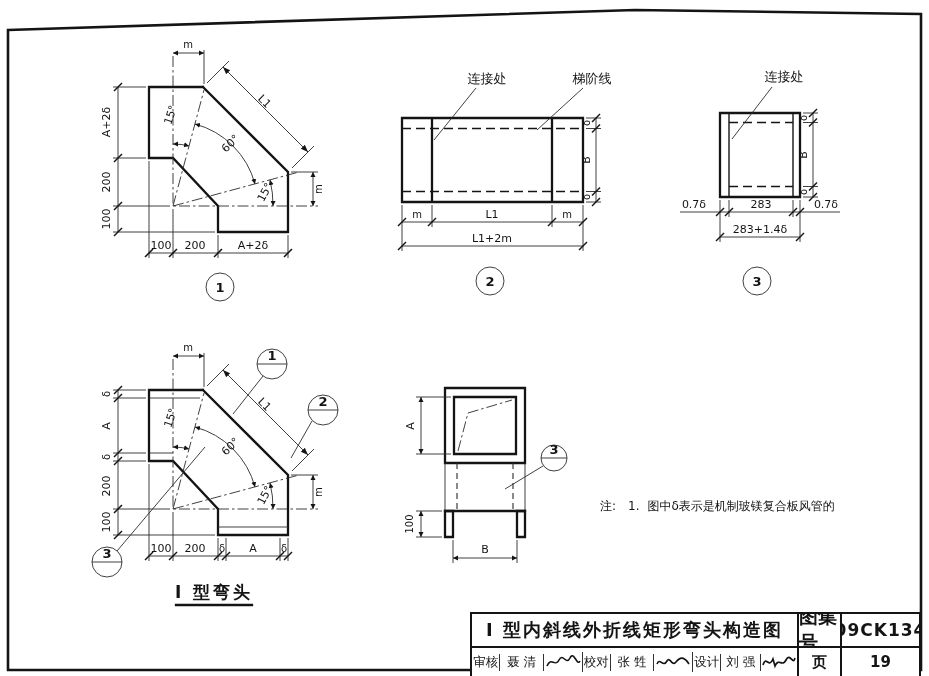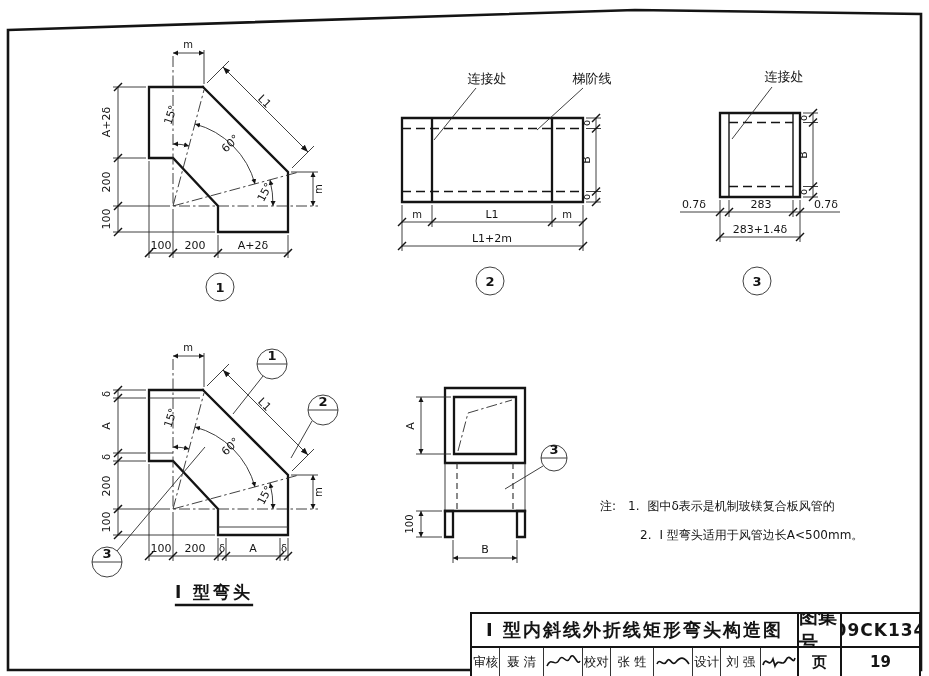--- a/index.html
+++ b/index.html
@@ -31,21 +31,21 @@
           border:2.5px solid #141414;box-sizing:border-box;background:#fff;
           display:grid;grid-template-columns:327px 43px 1fr;grid-template-rows:34px 1fr;}
   #tblock .cell{border-right:2px solid #141414;border-bottom:2px solid #141414;
           display:flex;align-items:center;justify-content:center;box-sizing:border-box;overflow:hidden;}
   #tblock .nobr{border-right:none;}
   #tblock .nobb{border-bottom:none;}
   .tb-title{font-size:18px;font-weight:bold;letter-spacing:2px;}
   .tb-lab{font-size:19px;font-weight:bold;}
   .tb-no{font-size:17px;font-weight:bold;letter-spacing:1px;}
   .tb-page{font-size:15px;font-weight:bold;}
-  #signrow{display:flex;width:100%;height:100%;}
+  #signrow{display:flex;width:100%;height:100%;align-items:center;}
   #signrow .sc{border-right:1px solid #333;display:flex;align-items:center;justify-content:center;
           font-size:12.5px;box-sizing:border-box;white-space:nowrap;}
   #signrow .sc:last-child{border-right:none;}
 </style>
 </head>
 <body>
 
 <div id="page">
 
 <svg width="929" height="676" viewBox="0 0 929 676">
@@ -317,23 +317,20 @@
           <line class="thin" x1="541" y1="458" x2="567" y2="458"></line>
       <text class="bub" x="554" y="454">3</text>
       <line class="thin" x1="543" y1="466" x2="505" y2="489"></line>
     </g>
   </g>
 </svg>
 
 <div id="notes">
   <div class="r1">
     <span>注:</span><span class="no">1.</span><span>图中δ表示是机制玻镁复合板风管的</span>
-  </div>
-  <div class="r3">
-    <span class="no" style="margin-left:0">2.</span><span>I 型弯头适用于风管边长A&lt;500mm。</span>
   </div>
 </div>
 
 <div id="tblock">
   <div class="cell tb-title">I 型内斜线外折线矩形弯头构造图</div>
   <div class="cell tb-lab">图集号</div>
   <div class="cell tb-no nobr">09CK134</div>
 
   <div class="cell nobb" style="padding:0">
     <div id="signrow">

